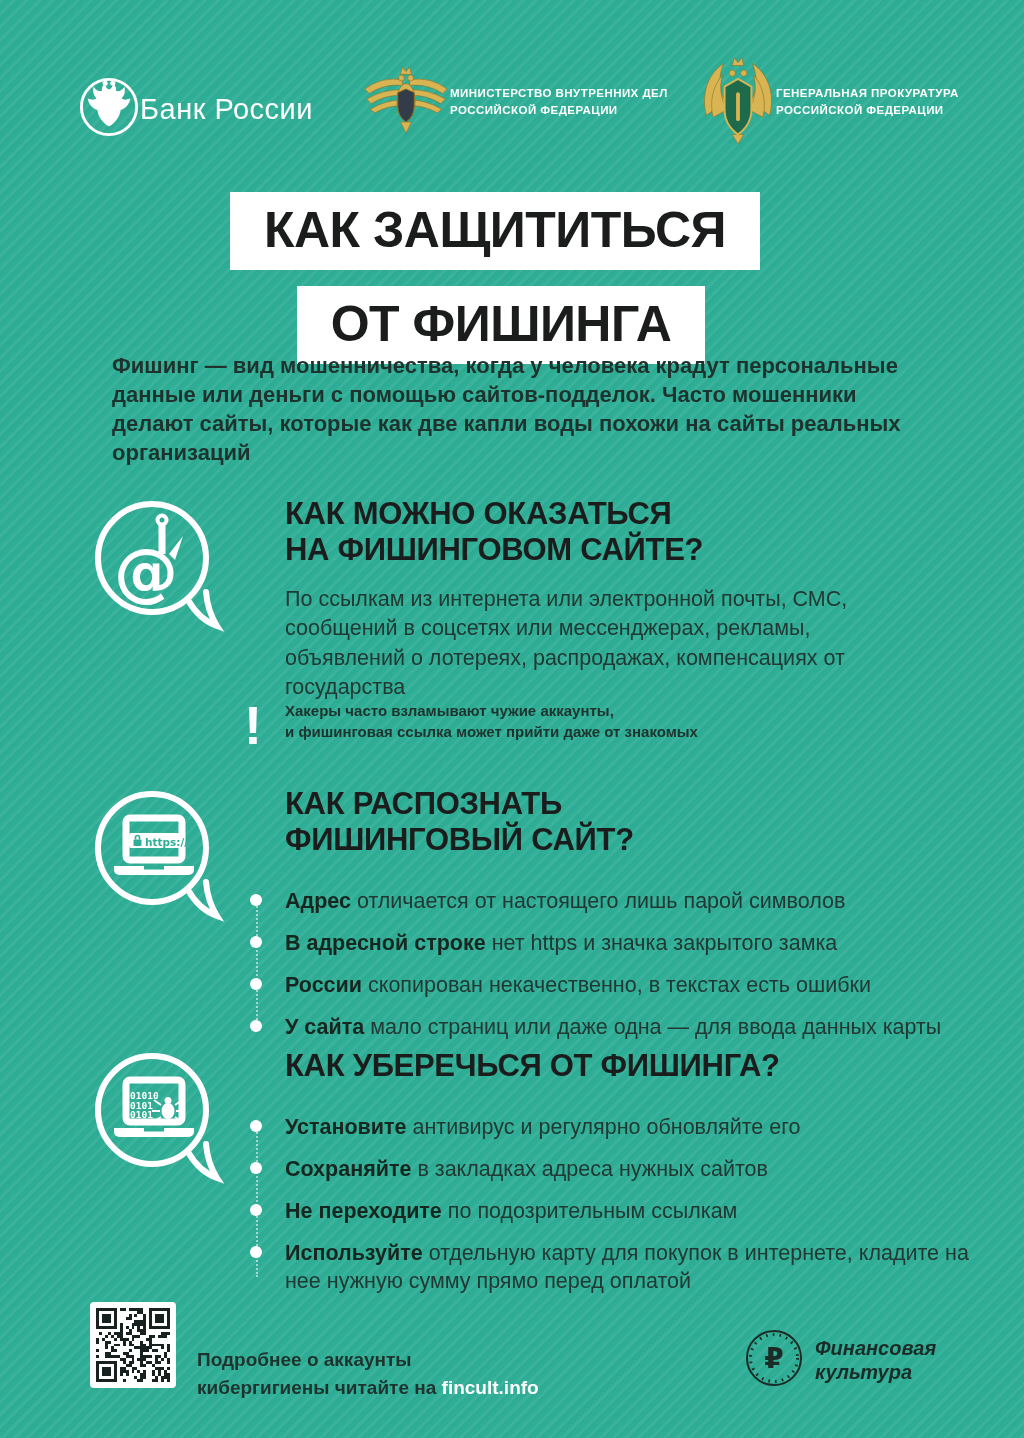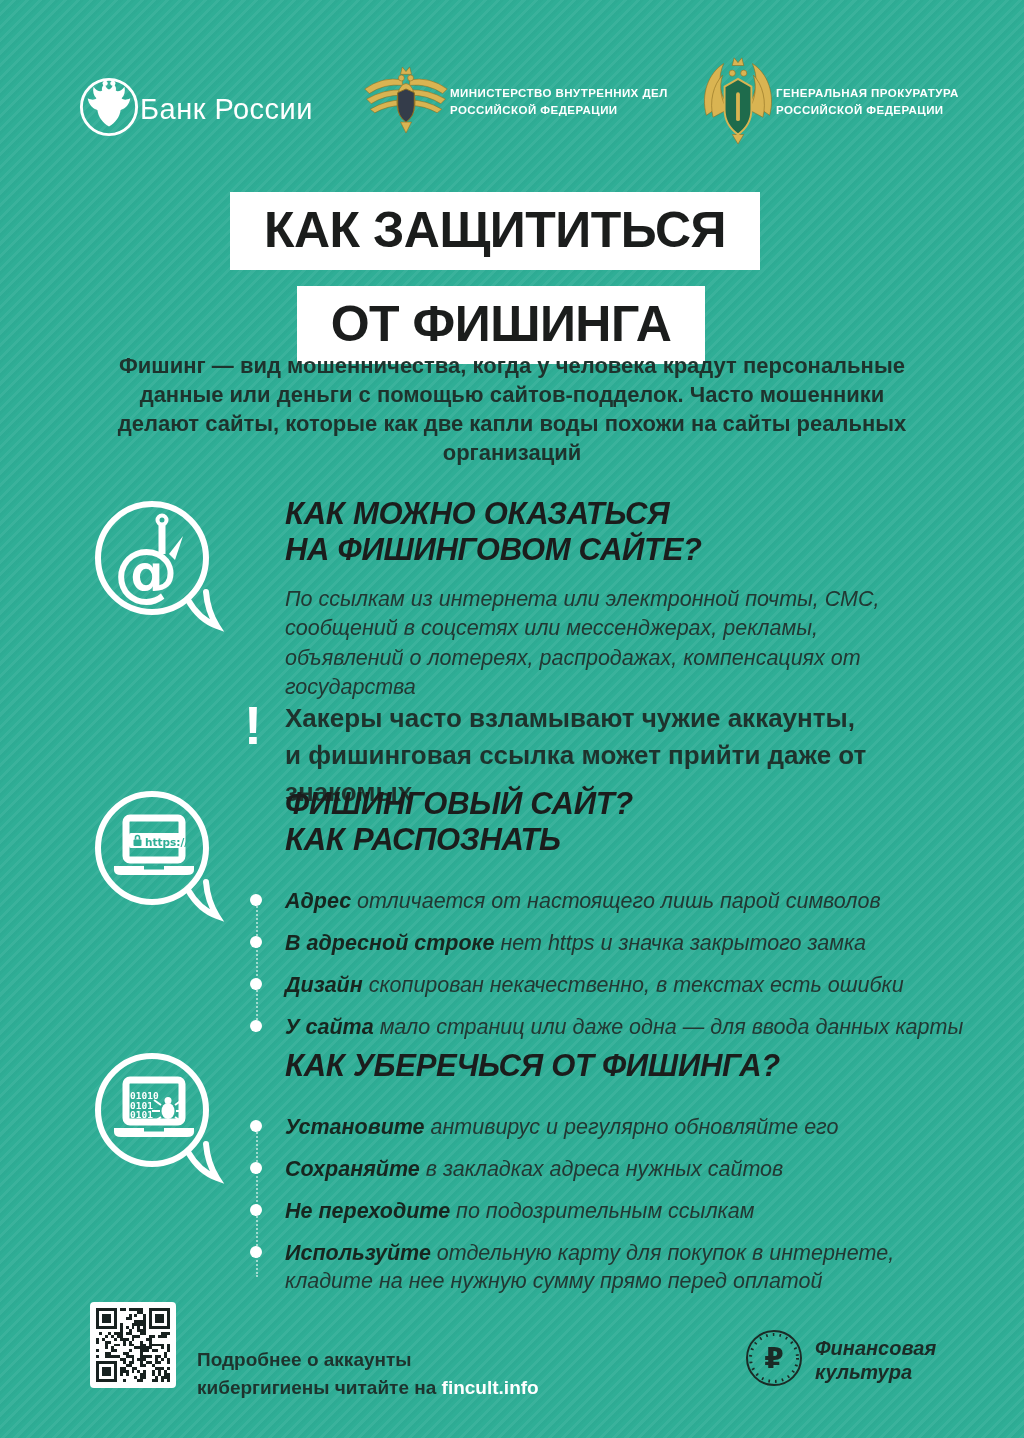--- a/index.html
+++ b/index.html
@@ -28,32 +28,32 @@
 
   
   .title-wrap{left:0;right:0;top:176px;text-align:center;}
   .title-box{display:table;margin:16px auto;background:#fff;color:#1b1d1c;
     font-weight:bold;font-size:50px;letter-spacing:-.5px;line-height:1.0;
     padding:13px 34px 15px;}
   .title-box.l1{transform:translateX(-17px);}
   .title-box.l2{transform:translateX(-11px);margin-top:0;}
 
   
-  .intro{left:112px;top:351px;width:800px;text-align:center;
+  .intro{left:112px;top:351px;width:800px;
     font-size:22px;font-weight:bold;line-height:1.32;color:#1e332d;}
 
   
   .section{left:0;right:0;}
   .bubble{position:absolute;left:86px;top:0;}
-  .sec-content{margin-left:285px;margin-right:90px;font-style:italic;}
+  .sec-content{margin-left:285px;margin-right:90px;}
   .sec-heading{font-size:31px;font-weight:bold;letter-spacing:-.3px;line-height:1.16;color:#1b1d1c;}
   .sec-body{margin-top:17px;width:630px;font-size:21.5px;line-height:1.37;color:#223833;}
 
   .note-excl{left:244px;top:-2px;color:#fff;font-size:54px;font-weight:bold;line-height:1;}
-  .note-text{margin-left:285px;width:680px;font-size:26px;font-weight:bold;line-height:1.42;color:#1e332d;}
+  .note-text{margin-left:285px;width:680px;font-size:15px;font-weight:bold;line-height:1.42;color:#1e332d;}
 
   ul.bullets{list-style:none;margin:23px 0 0;padding:0;width:680px;position:relative;}
   ul.bullets::before{content:"";position:absolute;left:-29px;top:22px;bottom:26px;
     border-left:2px dotted rgba(255,255,255,.55);}
   ul.bullets li{position:relative;padding:7px 0;font-size:21.5px;line-height:1.3;color:#223833;}
   .bullet-dot{position:absolute;left:-35px;top:13px;width:12px;height:12px;border-radius:50%;background:#fff;}
   .b-lead{font-weight:bold;color:#17261f;}
 
   .sec1{top:496px;}
   .note-block{top:700px;}
@@ -180,27 +180,27 @@
         <path d="M28 80 H108 V84 Q108 89 101 89 H35 Q28 89 28 84 Z" fill="#fff"></path>
         <rect x="58" y="80" width="20" height="3.5" fill="#2fae96"></rect>
         <rect x="43" y="47" width="52" height="15" rx="2" fill="#fff"></rect>
         <rect x="47.5" y="53.5" width="8" height="6.5" rx="1" fill="#2fae96"></rect>
         <path d="M49.5 53.5 v-2 a2 2 0 0 1 4 0 v2" fill="none" stroke="#2fae96" stroke-width="1.6"></path>
         <text x="59" y="59.5" font-family="DejaVu Sans, sans-serif" font-size="10.5" font-weight="bold" fill="#2fae96">https://</text>
       </svg>
     </div>
     <div class="sec-content">
       <div class="sec-heading">
+        <div>КАК РАСПОЗНАТЬ</div>
         <div>ФИШИНГОВЫЙ САЙТ?</div>
-        <div>КАК РАСПОЗНАТЬ</div>
       </div>
       <ul class="bullets">
         <li><span class="bullet-dot"></span><span class="b-lead">Адрес</span><span> отличается от настоящего лишь парой символов</span></li>
         <li><span class="bullet-dot"></span><span class="b-lead">В адресной строке</span><span> нет https и значка закрытого замка</span></li>
-        <li><span class="bullet-dot"></span><span class="b-lead">Дизайн</span><span> скопирован некачественно, в текстах есть ошибки</span></li>
+        <li><span class="bullet-dot"></span><span class="b-lead">России</span><span> скопирован некачественно, в текстах есть ошибки</span></li>
         <li><span class="bullet-dot"></span><span class="b-lead">У сайта</span><span> мало страниц или даже одна — для ввода данных карты</span></li>
       </ul>
     </div>
   </div>
 
   <div class="abs section sec3">
     <div class="bubble">
       <svg width="150" height="142" viewBox="0 0 150 142">
         <circle cx="66" cy="62" r="54" fill="none" stroke="#fff" stroke-width="6"></circle>
         <path d="M102 104 C110 118 120 126 131 130 C124 119 121 108 120 96" fill="none" stroke="#fff" stroke-width="6" stroke-linecap="round"></path>

